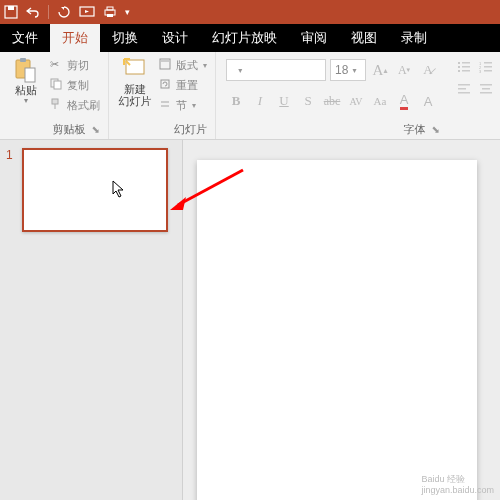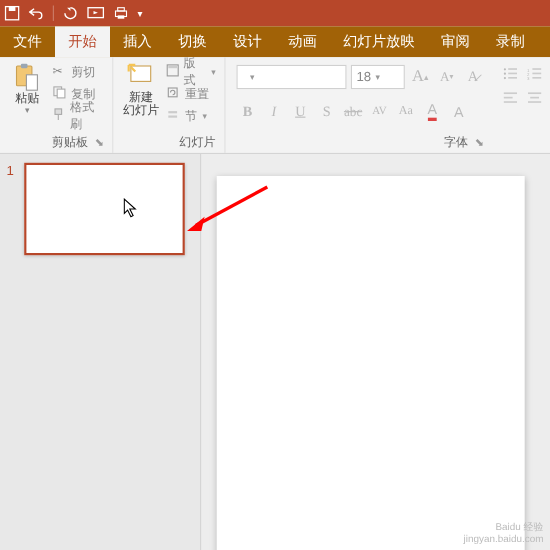--- a/index.html
+++ b/index.html
@@ -1,20 +1,20 @@
 <!DOCTYPE html>
 <html><head>
 <meta charset="utf-8">
 <style>
 * { margin: 0; padding: 0; box-sizing: border-box; font-family: "Microsoft YaHei", sans-serif; }
 body { width: 500px; height: 500px; background: #e6e6e6; overflow: hidden; position: relative; }
 .titlebar { height: 24px; background: #b7472a; display: flex; align-items: center; padding: 0 4px; gap: 8px; }
 .titlebar .tb-item { color: #fff; font-size: 12px; display: flex; align-items: center; cursor: pointer; }
 .titlebar .sep { width: 1px; height: 14px; background: rgba(255,255,255,0.3); }
-.menubar { height: 28px; background: #a16207; display: flex; align-items: stretch; }
+.menubar { height: 28px; background: #000000; display: flex; align-items: stretch; }
 .menubar .tab { color: #fff; font-size: 13px; padding: 0 12px; display: flex; align-items: center; cursor: pointer; }
 .menubar .tab.active { background: #f3f3f3; color: #b7472a; }
 .ribbon { height: 88px; background: #f3f3f3; display: flex; border-bottom: 1px solid #d4d4d4; }
 .group { border-right: 1px solid #e0e0e0; padding: 4px 8px 2px; display: flex; flex-direction: column; justify-content: space-between; }
 .group-body { display: flex; gap: 6px; align-items: flex-start; }
 .group-label { text-align: right; font-size: 11px; color: #666; padding-top: 2px; }
 .big-btn { display: flex; flex-direction: column; align-items: center; width: 36px; cursor: pointer; }
 .big-btn .ic { width: 28px; height: 28px; display: flex; align-items: center; justify-content: center; }
 .big-btn .lbl { font-size: 11px; color: #444; text-align: center; line-height: 12px; }
 .small-stack { display: flex; flex-direction: column; gap: 2px; }
@@ -31,21 +31,21 @@
 .para-btn { width: 20px; height: 18px; display: flex; align-items: center; justify-content: center; color: #bbb; cursor: pointer; }
 .workspace { display: flex; height: calc(500px - 140px); }
 .slide-panel { width: 182px; background: #e8e8e8; padding: 8px 10px 8px 6px; display: flex; gap: 6px; }
 .slide-num { font-size: 12px; color: #b7472a; width: 10px; }
 .thumb { width: 146px; height: 84px; background: #fff; border: 2px solid #b7472a; box-shadow: 0 1px 3px rgba(0,0,0,0.2); position: relative; cursor: pointer; }
 .cursor { position: absolute; left: 88px; top: 30px; }
 .editor { flex: 1; background: #ededed; padding: 20px 0 0 14px; overflow: hidden; }
 .slide-canvas { width: 280px; height: 360px; background: #fff; box-shadow: 0 2px 6px rgba(0,0,0,0.25); }
 .divider-v { width: 1px; background: #d0d0d0; }
 .dialog-launcher { font-size: 10px; color: #999; margin-left: 6px; }
-.watermark { position: absolute; right: 6px; bottom: 4px; font-size: 9px; color: #bbb; text-align: right; line-height: 11px; }
+.watermark { position: absolute; right: 6px; bottom: 4px; font-size: 9px; color: #bbb; line-height: 11px; }
 .arrow-annot { position: absolute; left: 168px; top: 165px; pointer-events: none; }
 svg { display: block; }
 </style>
 </head>
 <body>
 
 <div class="titlebar">
   <span class="tb-item">
       <svg width="14" height="14" viewBox="0 0 14 14">
         <rect x="1" y="1" width="12" height="12" fill="none" stroke="#fff" stroke-width="1.2"></rect>
@@ -76,26 +76,25 @@
         <rect x="4" y="2" width="6" height="3" fill="none" stroke="#fff"></rect>
         <rect x="4" y="9" width="6" height="3" fill="#fff"></rect>
       </svg>
     </span>
   <span class="tb-item" style="font-size:9px;">▾</span>
 </div>
 
 <div class="menubar">
   <div class="tab">文件</div>
   <div class="tab active">开始</div>
-  <div class="tab">插入</div>
   <div class="tab">切换</div>
   <div class="tab">设计</div>
-  <div class="tab">动画</div>
   <div class="tab">幻灯片放映</div>
   <div class="tab">审阅</div>
+  <div class="tab">视图</div>
   <div class="tab">录制</div>
 </div>
 
 <div class="ribbon">
 
   <div class="group">
     <div class="group-body">
       <div class="big-btn">
         <span class="ic">
             <svg width="26" height="28" viewBox="0 0 26 28">
@@ -182,21 +181,21 @@
     </div>
     <div class="group-label">幻灯片</div>
   </div>
 
   <div class="font-group">
     <div class="font-row font-row1">
       <div class="combo" style="width:100px;">
           <span>&nbsp;</span>
           <span class="arrow">▾</span>
         </div>
-      <div class="combo" style="width:49px;">
+      <div class="combo" style="width:36px;">
           <span>18</span>
           <span class="arrow">▾</span>
         </div>
       <div class="font-btn" style="font-size:15px;">A<sup style="font-size:8px;">▴</sup></div>
       <div class="font-btn" style="font-size:12px;">A<sup style="font-size:7px;">▾</sup></div>
       <div class="font-btn">A̷</div>
     </div>
     <div class="font-row">
       <div class="font-btn serif" style="font-weight:bold;">B</div>
       <div class="font-btn serif" style="font-style:italic;">I</div>

